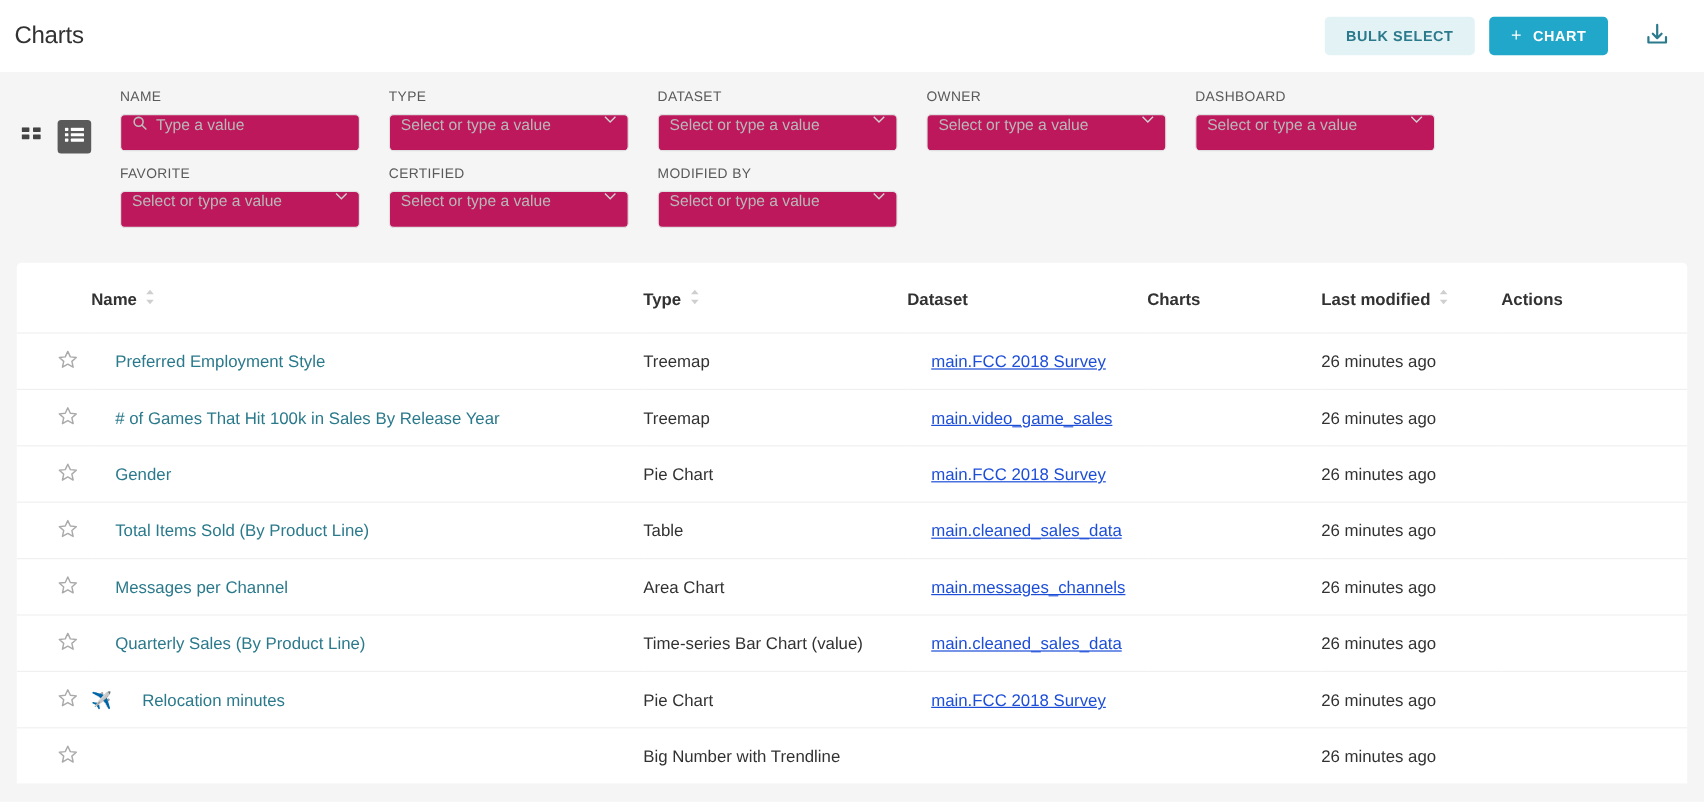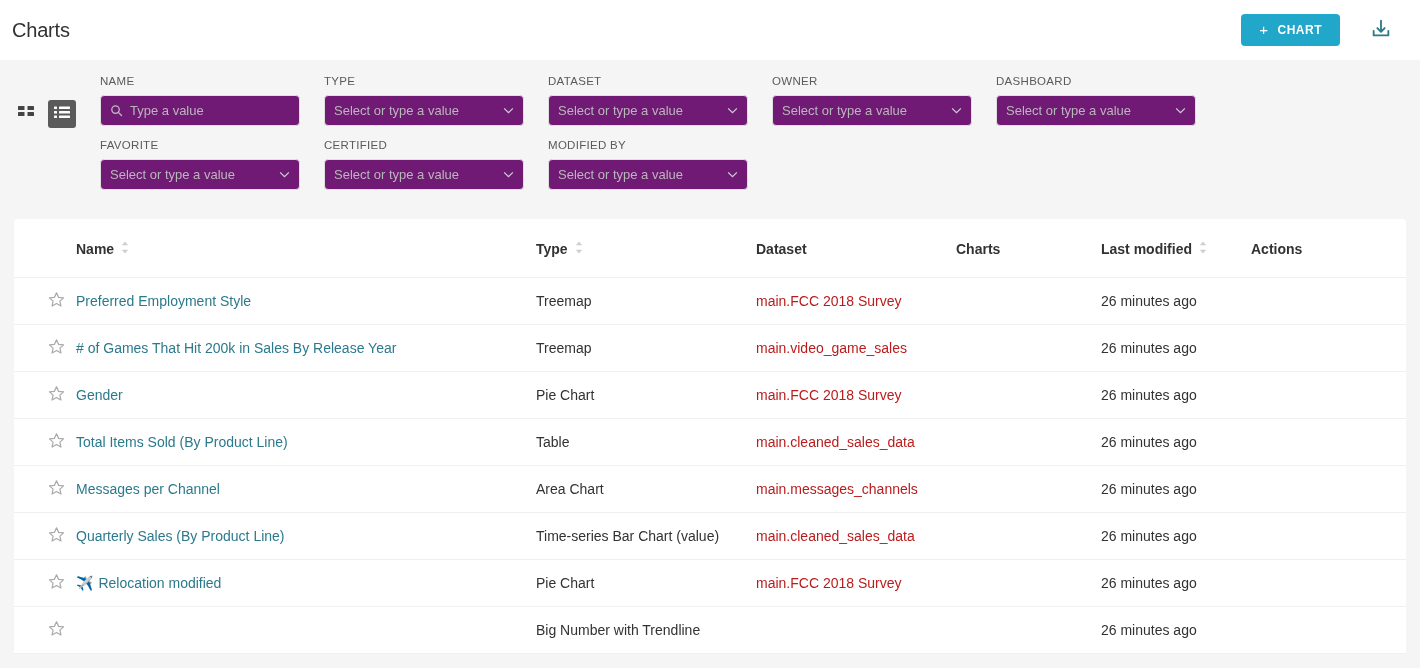--- a/index.html
+++ b/index.html
@@ -120,25 +120,24 @@
     color: #5a5a5a;
     letter-spacing: 0.3px;
     margin-bottom: 7px;
     text-transform: uppercase;
     line-height: 14px;
   }
   .filter-control {
     position: relative;
     width: 200px;
     height: 31px;
-    background: #701a75;
+    background: #be185d;
     border: 1px solid #e0e0e0;
     border-radius: 4px;
     display: flex;
-    align-items: center;
     padding: 0 9px;
     cursor: pointer;
   }
   .filter-control .ph {
     font-size: 13px;
     color: #b8b8b8;
     white-space: nowrap;
     overflow: hidden;
   }
   .filter-control .search-ic { margin-right: 7px; display: flex; }
@@ -181,32 +180,36 @@
   .col-type   { width: 220px; }
   .col-dataset{ width: 200px; }
   .col-owners { width: 145px; }
   .col-mod    { width: 150px; }
   .col-actions{ width: auto; }
 
   .link {
     color: #2b7a8c;
     text-decoration: none;
     cursor: pointer;
-  }
-  .ds-link { color: #b91c1c; }
+    margin-left: 20px;
+  }
+  .ds-link { color: #1d4ed8; text-decoration: underline; }
   .star { cursor: pointer; display: inline-flex; }
   .emoji { margin-right: 5px; }
 </style>
 </head>
 <body>
 
 <div class="page-header">
   <div class="page-title">Charts</div>
 
   <div class="header-actions">
+    <button class="btn btn-tertiary">
+      <span>BULK SELECT</span>
+    </button>
 
     <button class="btn btn-primary">
       <span class="plus">+</span>
       <span>CHART</span>
     </button>
 
     <button class="icon-btn">
       <span>
         <svg width="22" height="22" viewBox="0 0 24 24" fill="none" stroke="#2b7a8c" stroke-width="2" stroke-linecap="round" stroke-linejoin="round">
           <path d="M12 3 L12 14"></path>
@@ -415,21 +418,21 @@
           <td class="col-owners"></td>
           <td class="col-mod">26 minutes ago</td>
           <td class="col-actions"></td>
         </tr>
         <tr>
           <td class="col-star"><span class="star">
               <svg width="17" height="17" viewBox="0 0 24 24" fill="none" stroke="#aaaaaa" stroke-width="1.7" stroke-linejoin="round">
                 <path d="M12 2.6 L15 9 L22 9.7 L16.8 14.3 L18.3 21.2 L12 17.6 L5.7 21.2 L7.2 14.3 L2 9.7 L9 9 Z"></path>
               </svg>
             </span></td>
-          <td class="col-name"><a class="link"># of Games That Hit 200k in Sales By Release Year</a></td>
+          <td class="col-name"><a class="link"># of Games That Hit 100k in Sales By Release Year</a></td>
           <td class="col-type">Treemap</td>
           <td class="col-dataset"><a class="link ds-link">main.video_game_sales</a></td>
           <td class="col-owners"></td>
           <td class="col-mod">26 minutes ago</td>
           <td class="col-actions"></td>
         </tr>
         <tr>
           <td class="col-star"><span class="star">
               <svg width="17" height="17" viewBox="0 0 24 24" fill="none" stroke="#aaaaaa" stroke-width="1.7" stroke-linejoin="round">
                 <path d="M12 2.6 L15 9 L22 9.7 L16.8 14.3 L18.3 21.2 L12 17.6 L5.7 21.2 L7.2 14.3 L2 9.7 L9 9 Z"></path>
@@ -480,21 +483,21 @@
           <td class="col-owners"></td>
           <td class="col-mod">26 minutes ago</td>
           <td class="col-actions"></td>
         </tr>
         <tr>
           <td class="col-star"><span class="star">
               <svg width="17" height="17" viewBox="0 0 24 24" fill="none" stroke="#aaaaaa" stroke-width="1.7" stroke-linejoin="round">
                 <path d="M12 2.6 L15 9 L22 9.7 L16.8 14.3 L18.3 21.2 L12 17.6 L5.7 21.2 L7.2 14.3 L2 9.7 L9 9 Z"></path>
               </svg>
             </span></td>
-          <td class="col-name"><span class="emoji">✈️</span><a class="link">Relocation modified</a></td>
+          <td class="col-name"><span class="emoji">✈️</span><a class="link">Relocation minutes</a></td>
           <td class="col-type">Pie Chart</td>
           <td class="col-dataset"><a class="link ds-link">main.FCC 2018 Survey</a></td>
           <td class="col-owners"></td>
           <td class="col-mod">26 minutes ago</td>
           <td class="col-actions"></td>
         </tr>
         <tr>
           <td class="col-star"><span class="star">
               <svg width="17" height="17" viewBox="0 0 24 24" fill="none" stroke="#aaaaaa" stroke-width="1.7" stroke-linejoin="round">
                 <path d="M12 2.6 L15 9 L22 9.7 L16.8 14.3 L18.3 21.2 L12 17.6 L5.7 21.2 L7.2 14.3 L2 9.7 L9 9 Z"></path>

